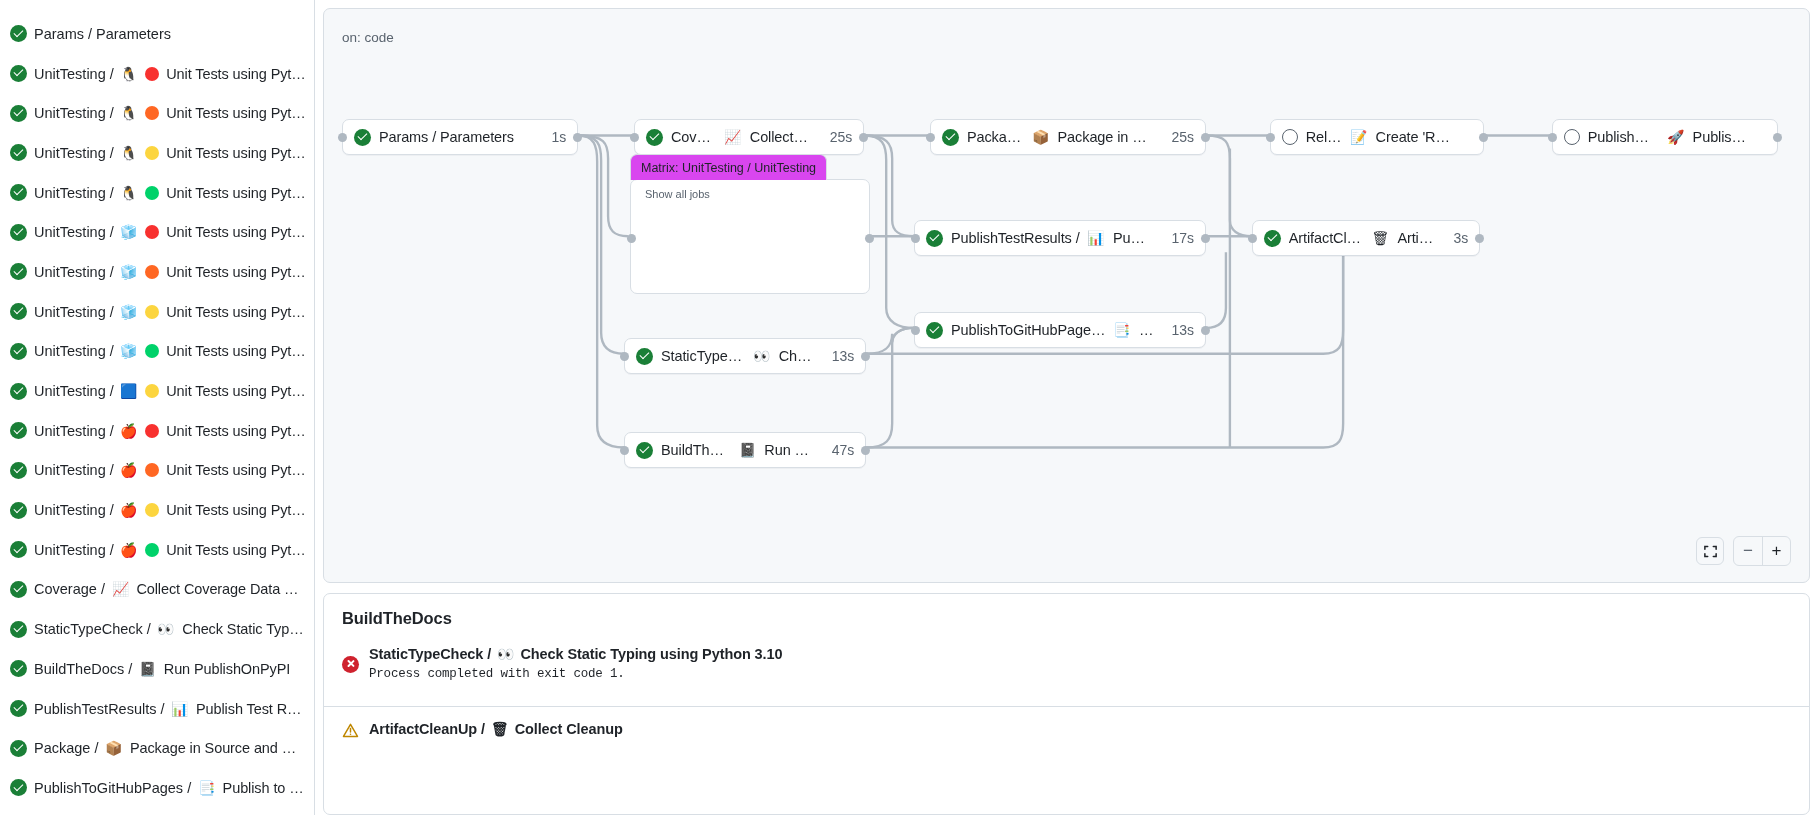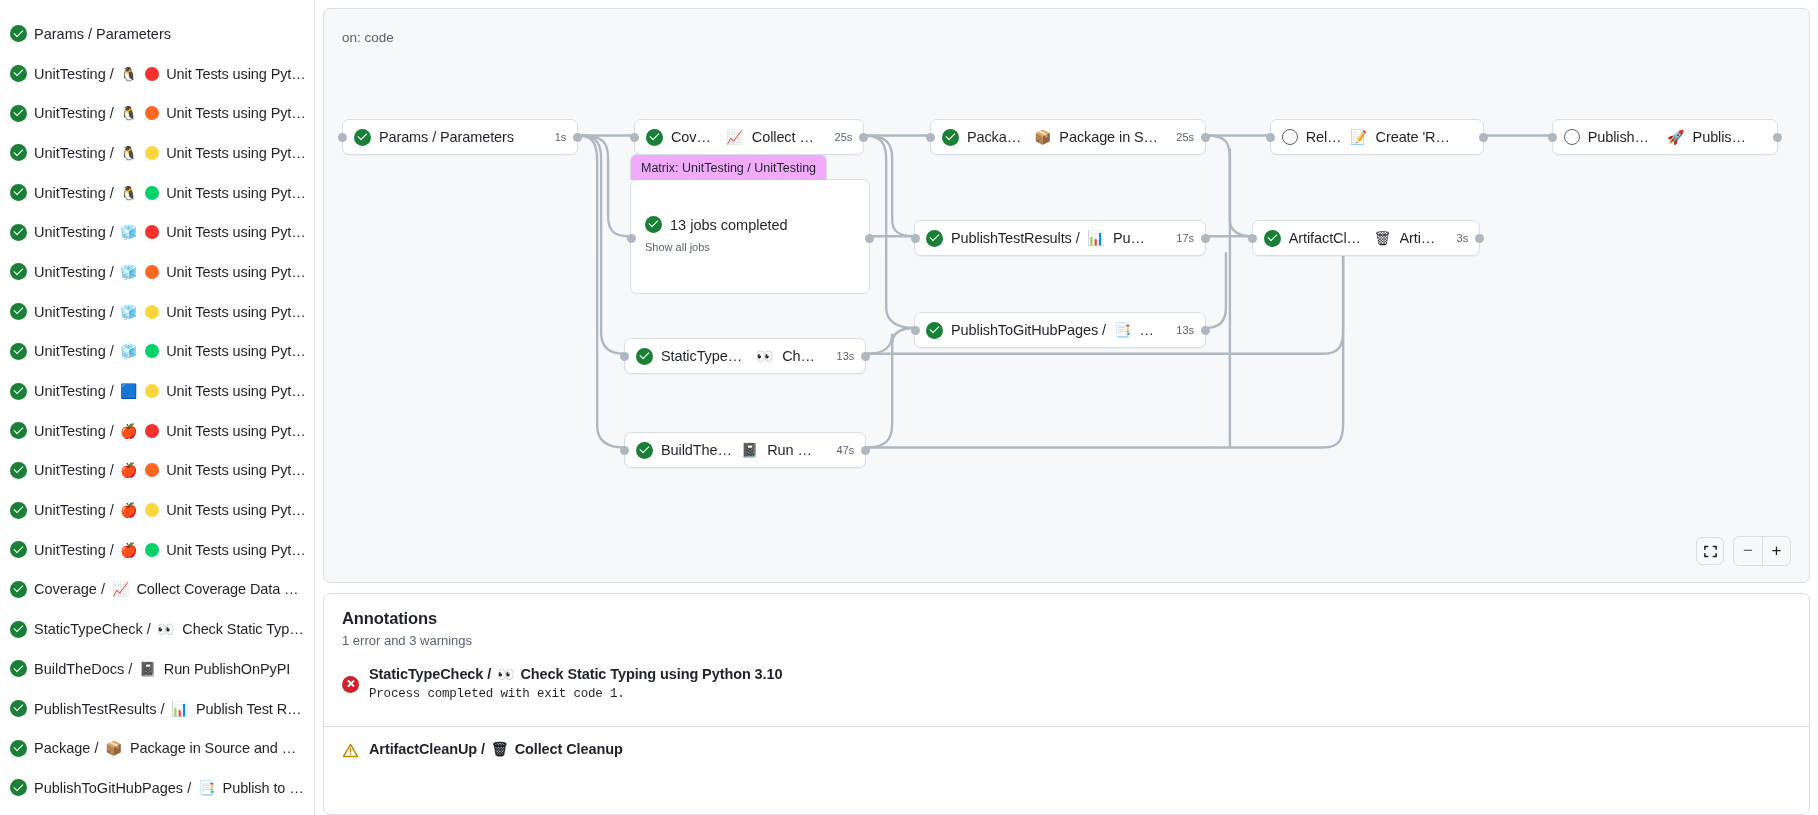--- a/index.html
+++ b/index.html
@@ -92,37 +92,37 @@
     display: flex;
     align-items: center;
     gap: 8px;
     padding: 0 11px;
     font-size: 14.5px;
     white-space: nowrap;
     cursor: pointer;
     box-shadow: 0 1px 0 rgba(31,35,40,0.04);
   }
   .node .label { overflow: hidden; text-overflow: ellipsis; letter-spacing: -0.1px; }
-  .node .dur { color: #59636e; font-size: 11px; margin-left: auto; padding-left: 10px; }
+  .node .dur { color: #59636e; font-size: 14px; margin-left: auto; padding-left: 10px; }
 
   .port { position: absolute; width: 9px; height: 9px; border-radius: 50%; background: #afb8c1; top: 50%; margin-top: -4.5px; }
   .port.in  { left: -4.5px; }
   .port.out { right: -4.5px; }
 
   .matrix {
     position: absolute;
     background: #ffffff;
     border: 1px solid #d8dee4;
     border-radius: 7px;
     cursor: pointer;
   }
   .matrix .tab {
     position: absolute; top: -1px; left: -1px;
     height: 26px; padding: 0 10px;
-    background: #f0abfc;
+    background: #d946ef;
     border: 1px solid #d8dee4;
     border-bottom: none;
     border-radius: 7px 7px 0 0;
     font-size: 12.5px; color: #1f2328;
     display: flex; align-items: center;
     transform: translateY(-25px);
     white-space: nowrap;
   }
   .matrix .mrow { display: flex; align-items: center; gap: 8px; font-size: 14.5px; padding: 36px 0 0 14px; }
   .matrix .showall { font-size: 11px; color: #59636e; padding: 8px 0 0 14px; }
@@ -495,26 +495,20 @@
               <span class="emoji">📓</span>
               <span class="label">Run Buil…</span>
               <span class="dur">47s</span>
               <span class="port in"></span>
               <span class="port out"></span>
             </div>
           </div>
 
         <div class="matrix" style="left:306px; top:170px; width:240px; height:115px;">
           <div class="tab">Matrix: UnitTesting / UnitTesting</div>
-          <div class="mrow">
-            <span class="ic">
-                <span class="ic-ok"></span>
-              </span>
-            <span>13 jobs completed</span>
-          </div>
           <div class="showall">Show all jobs</div>
           <span class="port in" style="top:58px;"></span>
           <span class="port out" style="top:58px;"></span>
         </div>
       </div>
 
       <div class="zoom-ctrls">
         <div class="zbtn" title="fit">
           <svg width="15" height="15" viewBox="0 0 16 16" fill="none" stroke="#1f2328" stroke-width="1.6" stroke-linecap="round">
             <path d="M2 5.6V2.6h3M14 5.6V2.6h-3M2 10.4v3h3M14 10.4v3h-3"></path>
@@ -522,22 +516,21 @@
         </div>
         <div class="zgroup">
           <div class="zi">−</div>
           <div class="zi">+</div>
         </div>
       </div>
     </div>
 
     <div class="ann-panel">
       <div class="ann-head">
-        <div class="ann-title">Annotations</div>
-        <div class="ann-count">1 error and 3 warnings</div>
+        <div class="ann-title">BuildTheDocs</div>
       </div>
       <div id="ann-list">
           <div class="ann-row">
             <span class="ic ann-ic">
               <span class="ic-err"></span>
             </span>
             <div class="ann-body">
               <div class="ann-h">
                 <span>StaticTypeCheck / </span>
                 <span class="emoji">👀</span>

